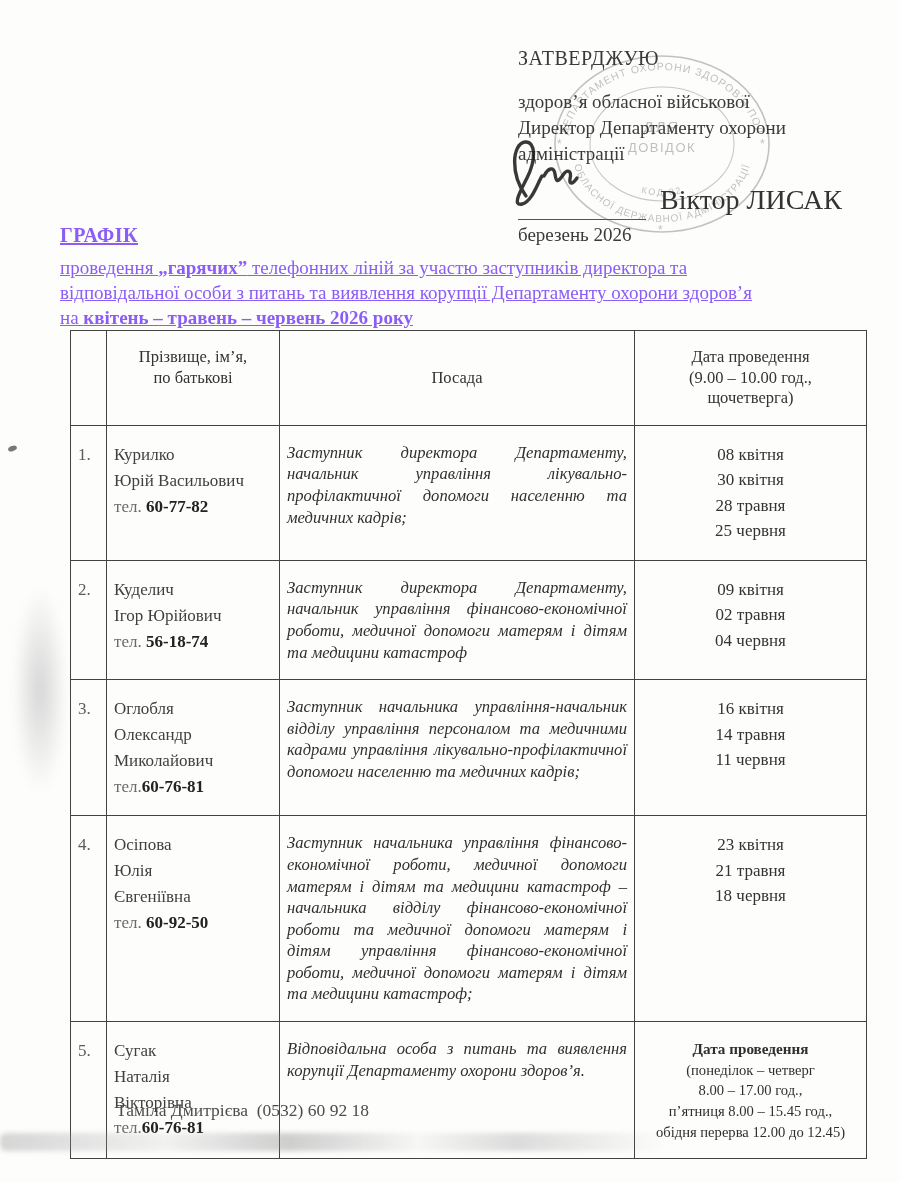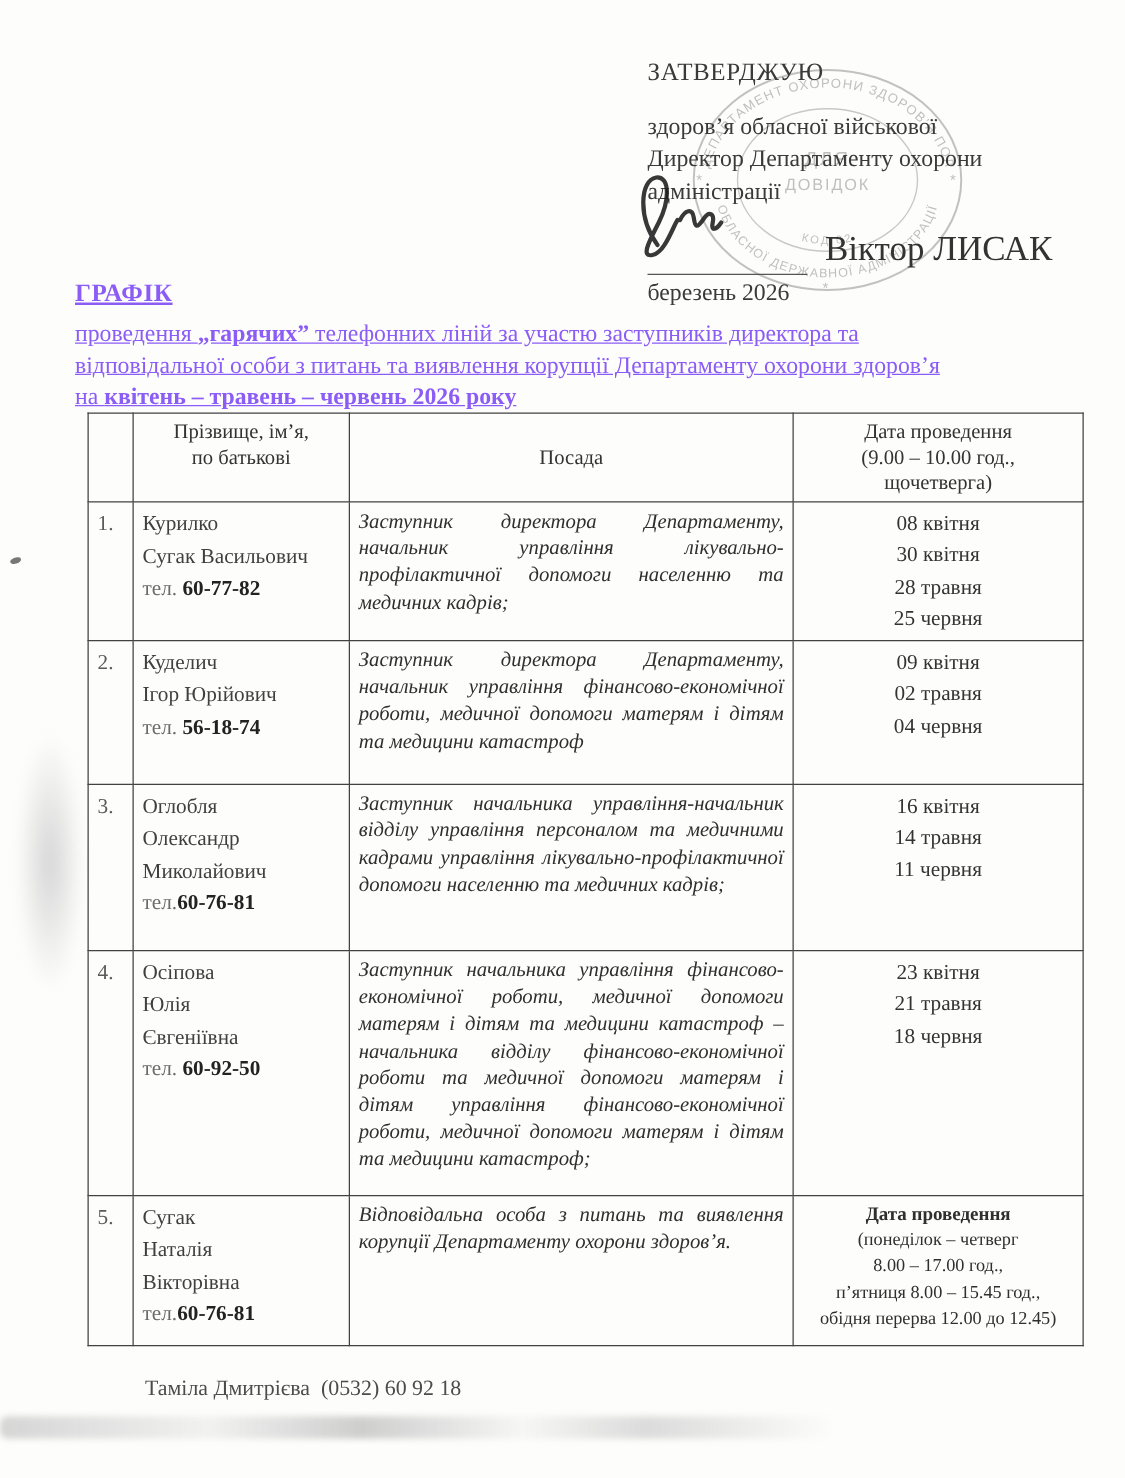--- a/index.html
+++ b/index.html
@@ -31,21 +31,21 @@
   .title-block{position:absolute;left:60px;top:224px;width:812px;text-align:left;color:#8b5cf6;text-decoration:underline;}
   .title-block .doc-title{font-size:20px;font-weight:bold;letter-spacing:.5px;margin-bottom:8px;}
   .title-block .subtitle{font-size:19px;line-height:1.32;}
   .title-block b{font-weight:bold;}
 
   
   table.sched{
     position:absolute;left:70px;top:330px;border-collapse:collapse;table-layout:fixed;
     width:796px;font-size:17px;color:#333;
   }
-  table.sched td,table.sched th{border:1px solid #424242;vertical-align:top;padding:4px 7px;font-weight:normal;}
+  table.sched td,table.sched th{border:1px solid #424242;vertical-align:top;padding:16px 7px;font-weight:normal;}
   th.th-cell{text-align:center;font-size:16.5px;line-height:1.25;padding-top:7px;}
   td.td-num{text-align:left;padding-left:8px;color:#5a5a5a;line-height:1.5;}
   td.td-name{line-height:1.52;color:#3f3f3f;}
   td.td-name .tel b{font-weight:bold;color:#222;}
   td.td-name .tel .tp{white-space:pre;color:#6a6a6a;}
   td.td-pos{text-align:justify;line-height:1.3;font-size:16.6px;padding:6px 9px 4px 9px;color:#2f2f2f;font-style:italic;}
   td.td-dates{text-align:center;line-height:1.5;padding-top:6px;}
   td.td-dates .dt{display:block;}
   .date-note{font-size:14.6px;line-height:1.42;text-align:center;color:#2f2f2f;}
   .date-note .dn-bold{font-weight:bold;font-size:15.2px;}
@@ -140,21 +140,21 @@
         <span>Дата проведення</span><br>
         <span>(9.00 – 10.00 год.,</span><br>
         <span>щочетверга)</span>
       </th>
     </tr>
 
     <tr class="r-1">
       <td class="td-num">1.</td>
       <td class="td-name">
         <div>Курилко</div>
-        <div>Сугак Васильович</div>
+        <div>Юрій Васильович</div>
         <div class="tel"><span class="tp">тел. </span><b>60-77-82</b></div>
       </td>
       <td class="td-pos">Заступник директора Департаменту, начальник управління лікувально-профілактичної допомоги населенню та медичних кадрів;</td>
       <td class="td-dates">
         <span class="dt">08 квітня</span>
         <span class="dt">30 квітня</span>
         <span class="dt">28 травня</span>
         <span class="dt">25 червня</span>
       </td>
     </tr>

